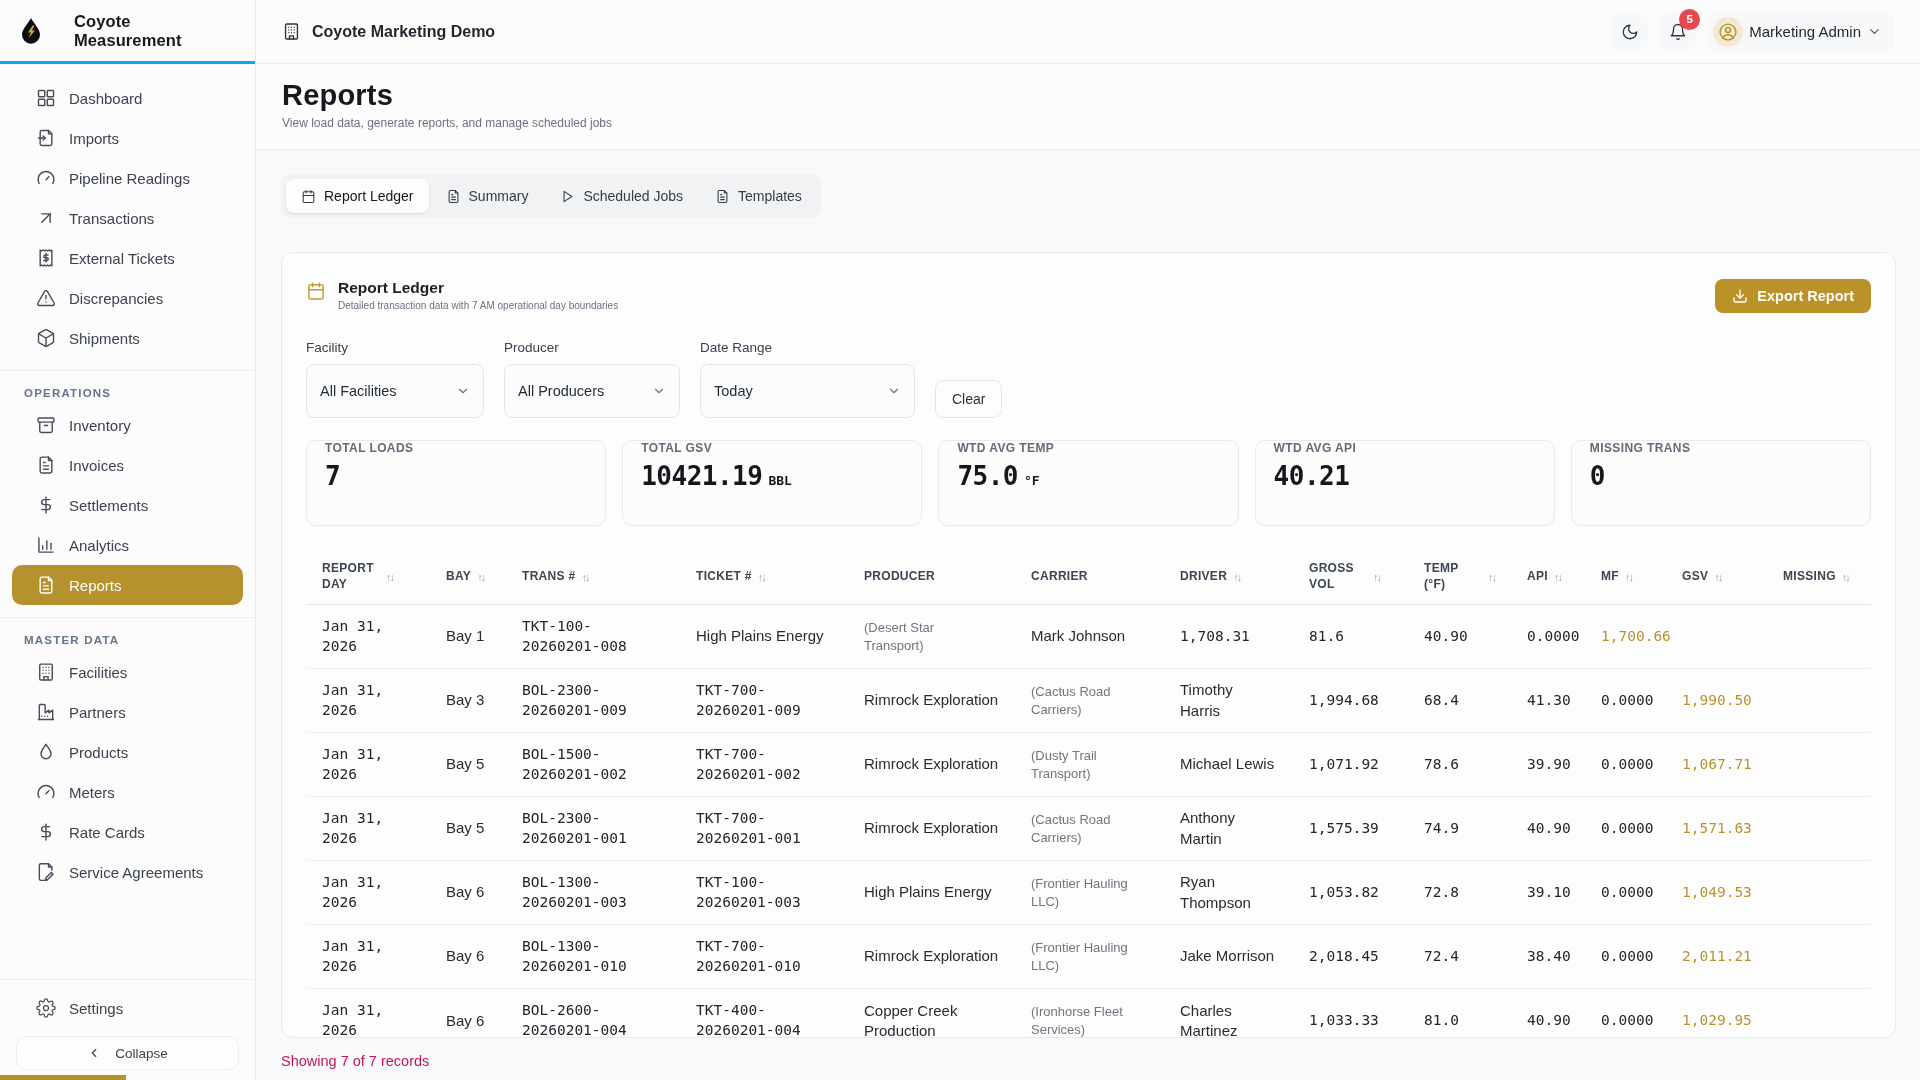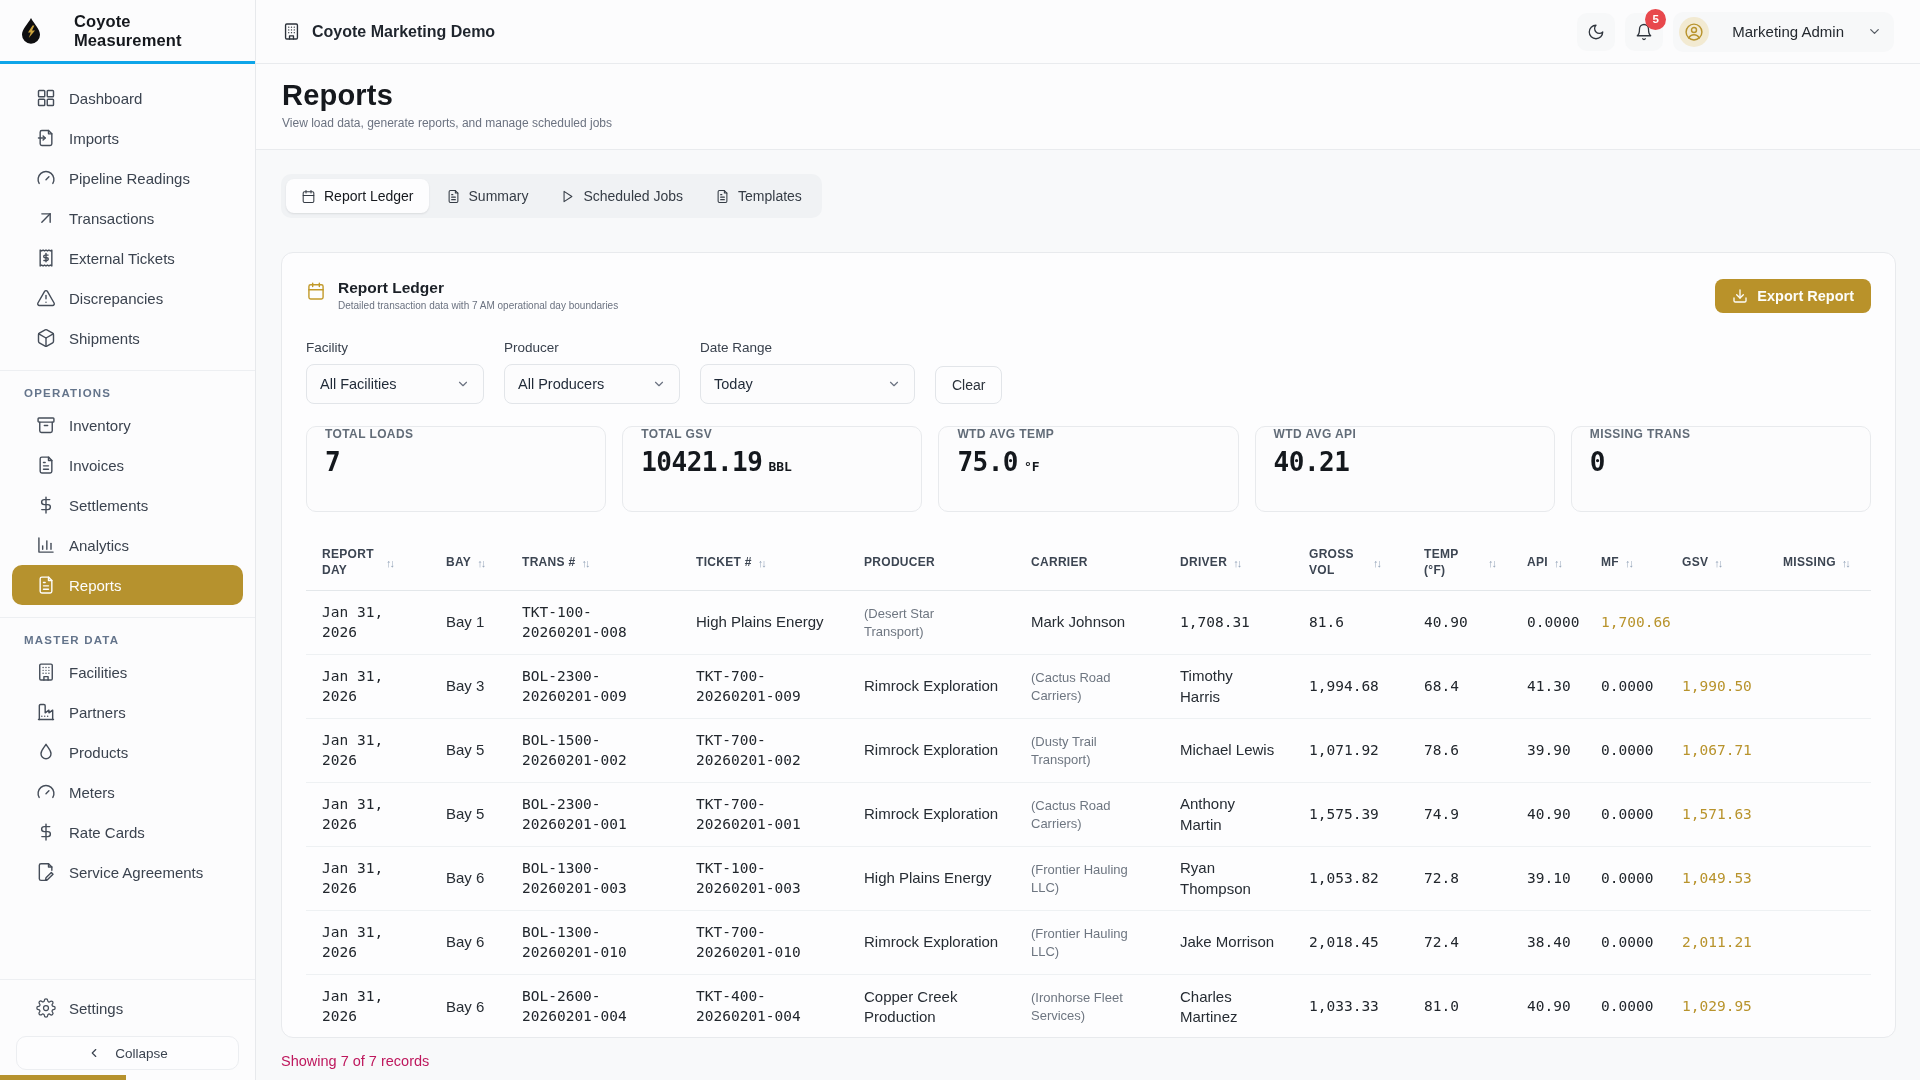--- a/index.html
+++ b/index.html
@@ -37,21 +37,21 @@
     display:flex; align-items:center; justify-content:space-between; padding:0 26px; }
   .workspace { display:flex; align-items:center; gap:11px; font-size:16px; font-weight:600; color:#1f252d; }
   .workspace .icon { width:19px; height:19px; color:#2b313a; }
   .topbar-right { display:flex; align-items:center; gap:10px; }
   .icon-btn { position:relative; width:38px; height:38px; border-radius:10px; background:#f7f8f9;
     display:flex; align-items:center; justify-content:center; cursor:pointer; }
   .icon-btn .icon { width:18px; height:18px; color:#2f353d; }
   .badge { position:absolute; top:-4px; right:-3px; min-width:21px; height:21px; border-radius:50%;
     background:#e8484d; color:#fff; font-size:11.5px; font-weight:700; display:flex;
     align-items:center; justify-content:center; }
-  .user-pill { display:flex; align-items:center; gap:23px; background:#f7f8f9; border-radius:10px;
+  .user-pill { display:flex; align-items:center; gap:6px; background:#f7f8f9; border-radius:10px;
     padding:5px 12px 5px 6px; cursor:pointer; }
   .avatar { width:30px; height:30px; border-radius:50%; background:#f2ead2; color:#b8932c;
     display:flex; align-items:center; justify-content:center; }
   .avatar .icon { width:20px; height:20px; }
   .user-name { font-size:15px; font-weight:500; color:#24292f; }
   .user-pill .chev { width:15px; height:15px; color:#565c64; }
 
   .page-header { background:#fcfcfd; border-bottom:1px solid #e9ebee; padding:14px 26px 19px 26px; }
   .page-title { font-size:29px; font-weight:700; color:#15181d; line-height:34px; letter-spacing:.2px; }
   .page-sub { margin-top:4px; font-size:12px; color:#6b7280; }
@@ -74,21 +74,21 @@
   .card-title { font-size:15.5px; font-weight:700; color:#1b2027; }
   .card-sub { margin-top:3px; font-size:10px; color:#6b7280; }
   .export-btn { display:flex; align-items:center; gap:9px; background:#b9922a; color:#fdfdf9;
     border:none; border-radius:8px; height:34px; padding:0 17px; font-size:14.5px; font-weight:600;
     font-family:inherit; cursor:pointer; }
   .export-btn .icon { width:16px; height:16px; }
 
   
   .filters { margin-top:15px; display:flex; align-items:flex-end; gap:20px; }
   .filter-label { font-size:13.5px; color:#39414d; margin-bottom:9px; font-weight:500; }
-  .select { height:40px; border:1px solid #e2e5e9; background:#fcfcfd; border-radius:8px;
+  .select { height:54px; border:1px solid #e2e5e9; background:#fcfcfd; border-radius:8px;
     display:flex; align-items:center; justify-content:space-between; padding:0 13px; cursor:pointer; }
   .select-value { font-size:14.5px; color:#1f2937; }
   .select-chevron { width:14px; height:14px; color:#6b7280; display:inline-flex; }
   .filter-group:nth-of-type(1) .select { width:178px; }
   .filter-group:nth-of-type(2) .select { width:176px; }
   .filter-group:nth-of-type(3) .select { width:215px; }
   .clear-btn { height:38px; padding:0 16px; border:1px solid #e2e5e9; background:#fdfdfe;
     border-radius:8px; font-size:14px; color:#2a313a; font-family:inherit; cursor:pointer; }
 
   

